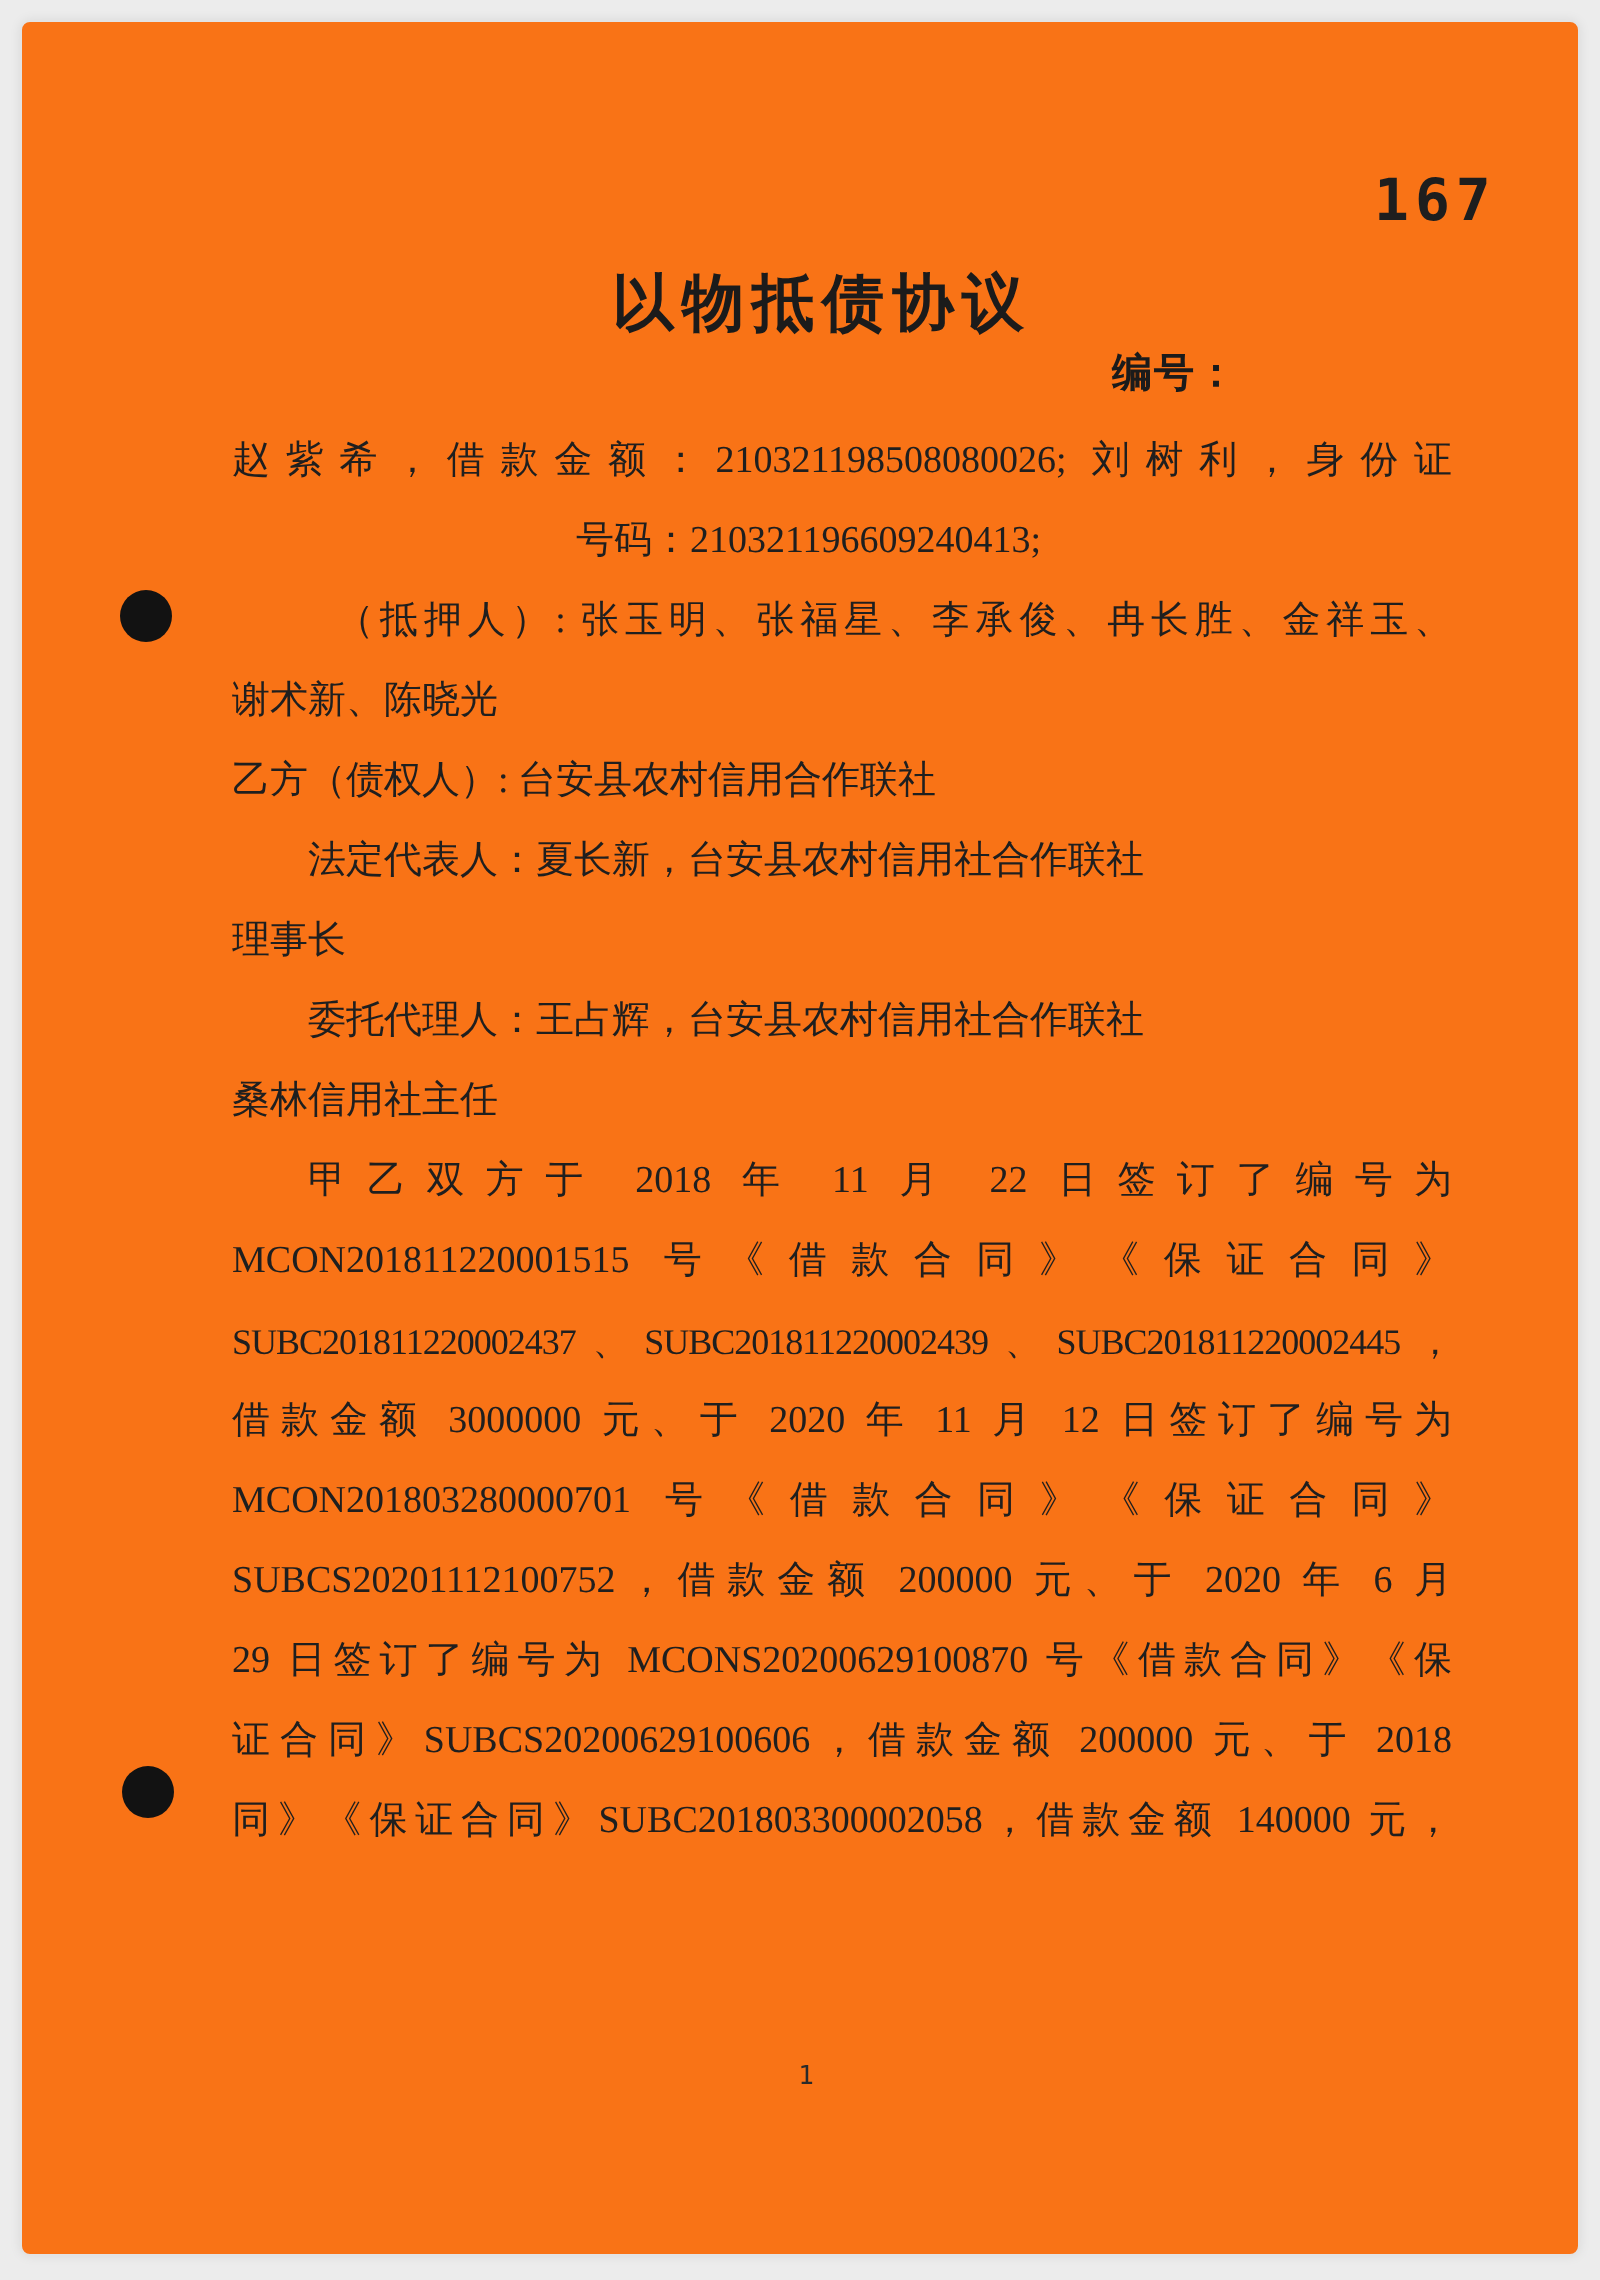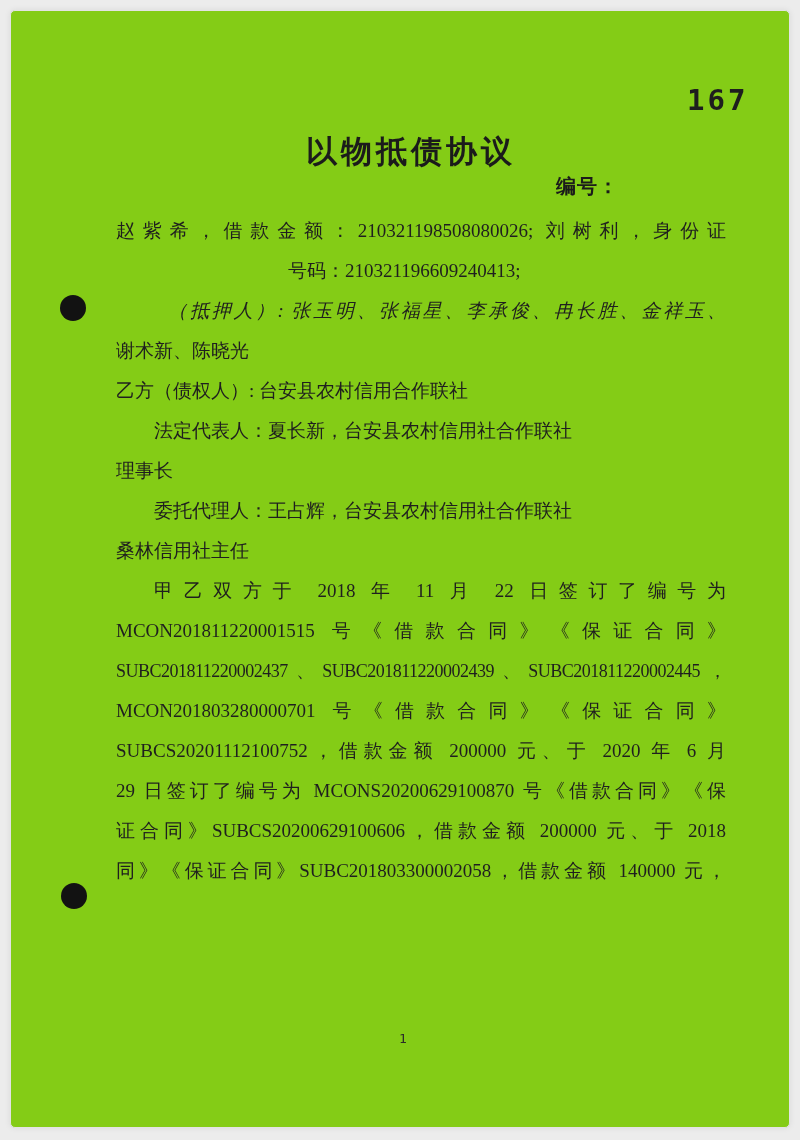--- a/index.html
+++ b/index.html
@@ -15,21 +15,21 @@
     width: 800px;
     height: 1140px;
     overflow: hidden;
   }
   .page {
     position: absolute;
     left: 10px;
     top: 10px;
     right: 10px;
     bottom: 12px;
-    background: #84cc16;
+    background: #f97316;
     border: 1px solid #e3e3e3;
     border-radius: 5px;
     box-shadow: 0 0 6px rgba(0,0,0,0.08);
   }
   .corner-number {
     position: absolute;
     left: 676px;
     top: 72px;
     font-family: "DejaVu Sans Mono", "Liberation Mono", monospace;
     font-size: 29px;
@@ -70,21 +70,21 @@
   .line {
     height: 40px;
     line-height: 40px;
     overflow: hidden;
   }
   .just {
     text-align: justify;
     text-align-last: justify;
   }
   .center { text-align: left; }
-  .ind-sm { padding-left: 52px; font-style: italic; }
+  .ind-sm { padding-left: 52px; }
   .ind-md { padding-left: 38px; }
   .ind-xl { padding-left: 172px; }
   .tight { letter-spacing: -0.5px; font-size: 18px; }
   .hole-punch {
     position: absolute;
     width: 26px;
     height: 26px;
     border-radius: 50%;
     background: #121212;
   }
@@ -122,20 +122,21 @@
       <div class="line ind-sm just">（抵押人）: 张玉明、张福星、李承俊、冉长胜、金祥玉、</div>
       <div class="line">谢术新、陈晓光</div>
       <div class="line">乙方（债权人）: 台安县农村信用合作联社</div>
       <div class="line ind-md">法定代表人：夏长新，台安县农村信用社合作联社</div>
       <div class="line center">理事长</div>
       <div class="line ind-md">委托代理人：王占辉，台安县农村信用社合作联社</div>
       <div class="line center">桑林信用社主任</div>
       <div class="line ind-md just">甲乙双方于 2018 年 11 月 22 日签订了编号为</div>
       <div class="line just">MCON201811220001515 号《借款合同》《保证合同》</div>
       <div class="line just tight">SUBC201811220002437、SUBC201811220002439、SUBC201811220002445，</div>
+      <div class="line just">借款金额 3000000 元、于 2020 年 11 月 12 日签订了编号为</div>
       <div class="line just">MCON201803280000701 号《借款合同》《保证合同》</div>
       <div class="line just">SUBCS20201112100752，借款金额 200000 元、于 2020 年 6 月</div>
       <div class="line just">29 日签订了编号为 MCONS20200629100870 号《借款合同》《保</div>
       <div class="line just">证合同》SUBCS20200629100606，借款金额 200000 元、于 2018</div>
       <div class="line just">同》《保证合同》SUBC201803300002058，借款金额 140000 元，</div>
     </div>
 
     <div class="footer-page-number">1</div>
 
   </div>

